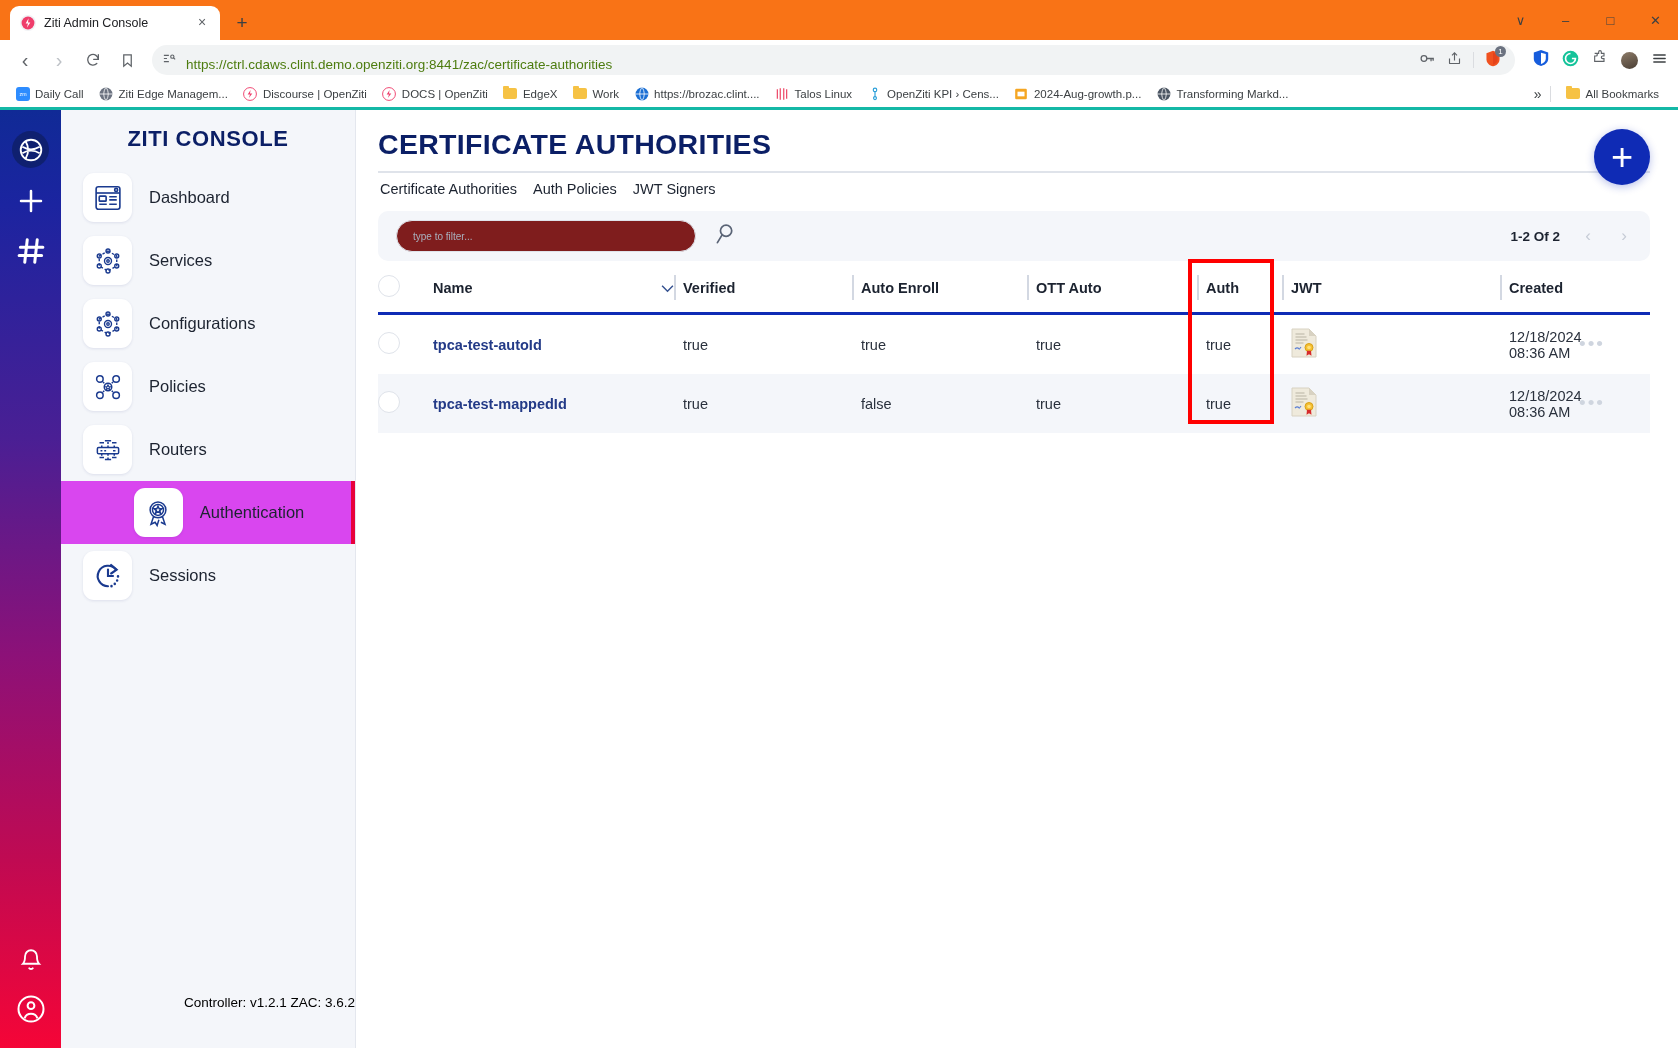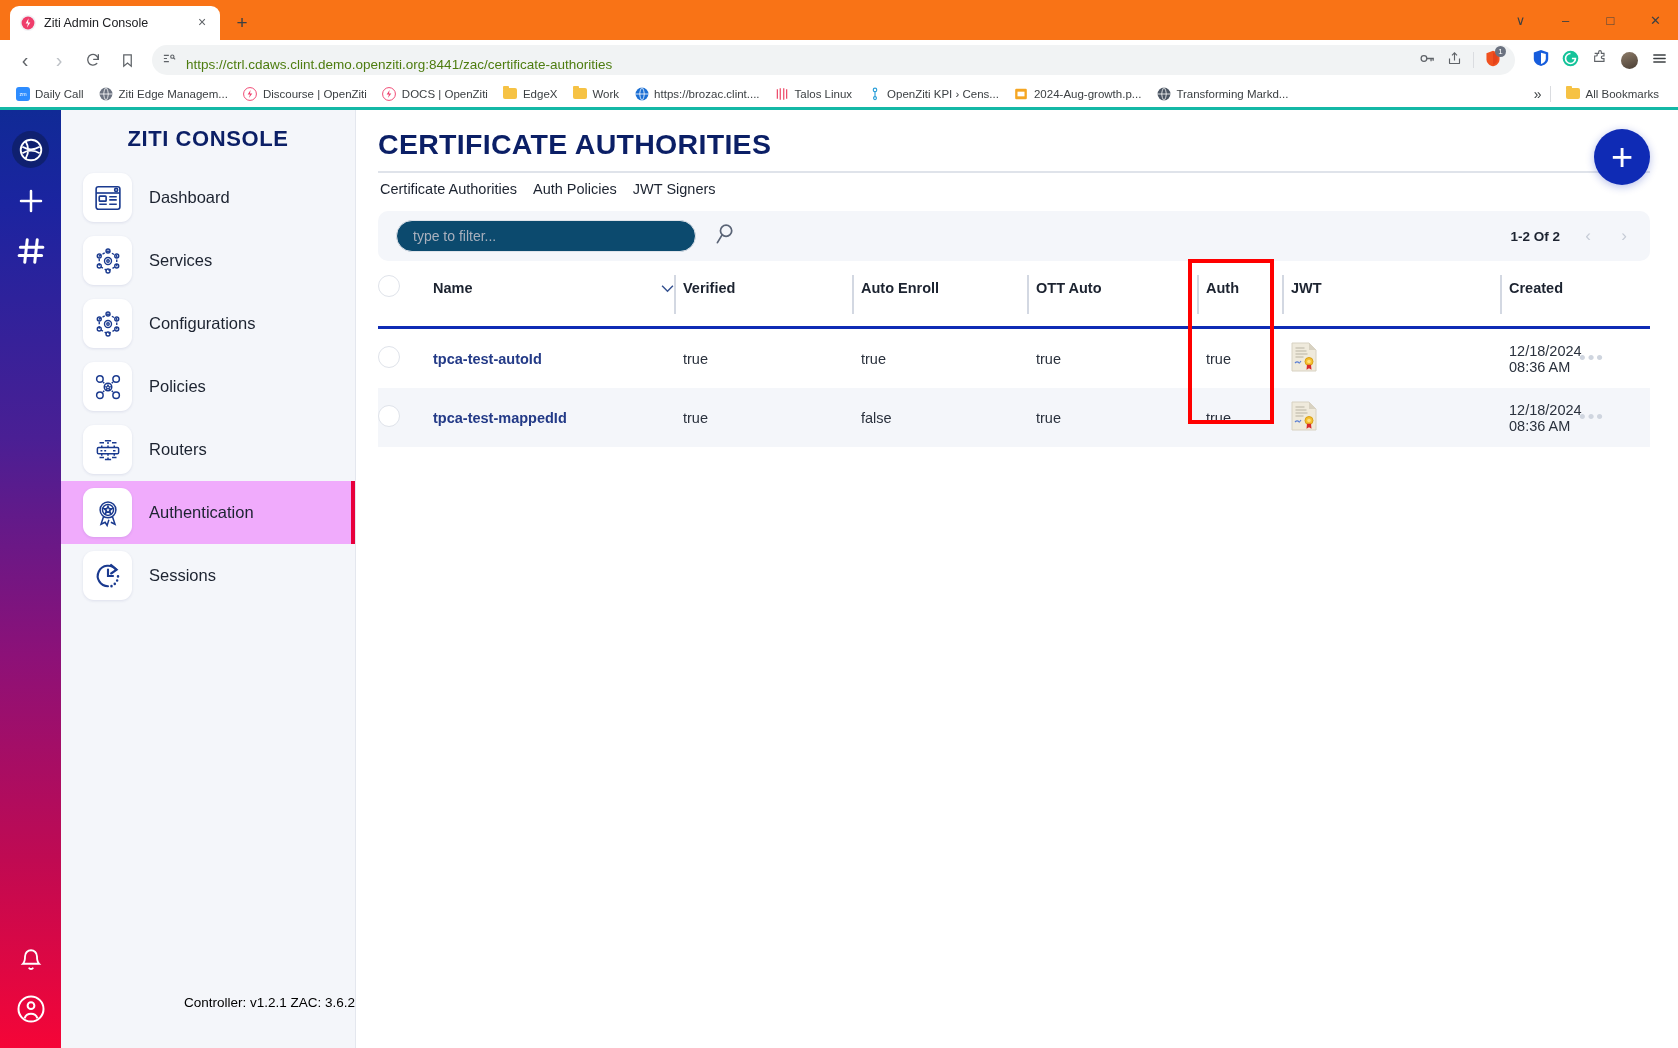--- a/index.html
+++ b/index.html
@@ -65,21 +65,21 @@
   .rail-ico { width:35px;height:35px; display:flex;align-items:center;justify-content:center;color:#fff; }
   .rail-bottom { margin-top:auto; display:flex; flex-direction:column; align-items:center; gap:14px; padding-bottom:22px; }
 
   .sidebar {
     width:295px; flex:0 0 295px; background:#f4f6fa; display:flex; flex-direction:column;
     border-right:1px solid #e4e7ee; position:relative;
   }
   .brand { text-align:center; font-size:22px; font-weight:bold; color:#0b1f66; letter-spacing:0.6px; padding:16px 0 14px; }
   .nav-list { display:flex; flex-direction:column; }
   .nav-item { display:flex; align-items:center; gap:17px; padding:7px 0 7px 22px; position:relative; }
-  .nav-item.active { background:#f0abfc; }
+  .nav-item.active { background:#d946ef;justify-content:center; }
   .nav-item.active:after { content:''; position:absolute; right:0; top:0; bottom:0; width:4px; background:#e8003c; }
   .nav-icon-box {
     width:49px;height:49px;flex:0 0 49px;background:#fff;border-radius:11px;
     display:flex;align-items:center;justify-content:center; box-shadow:0 1px 3px rgba(16,32,112,.10);
   }
   .nav-icon-box svg { width:30px; height:30px; }
   .nav-label { font-size:16.5px; color:#1c2330; }
   .footer-ver { margin-top:auto; text-align:right; font-size:13.5px; color:#000000; padding-bottom:38px; }
 
   .content { flex:1; background:#fff; padding:18px 28px 0 22px; min-width:0; position:relative; }
@@ -93,32 +93,32 @@
     background:#0f2bb5; display:flex; align-items:center; justify-content:center;
     box-shadow:0 2px 8px rgba(15,43,181,.3);
   }
   .fab-plus { color:#fff; font-size:38px; line-height:34px; font-weight:300; }
 
   .filter-bar {
     margin-top:14px; background:#f4f6fa; border-radius:10px; height:50px;
     display:flex; align-items:center; padding:0 18px; gap:16px;
   }
   .filter-input {
-    width:300px; height:32px; border:1px solid #dfe3ea; border-radius:16px; background:#0c4a6e;
-    font-size:14px; color:#a4acb9; padding:0 16px; font-family:"Liberation Sans", sans-serif;
+    width:300px; height:32px; border:1px solid #dfe3ea; border-radius:16px; background:#7f1d1d;
+    font-size:10px; color:#a4acb9; padding:0 16px; font-family:"Liberation Sans", sans-serif;
   }
   .filter-input::placeholder { color:#a9b0bd; }
   .pager { margin-left:auto; display:flex; align-items:center; gap:20px; }
   .pager-label { font-size:13.5px; font-weight:bold; color:#1c2330; }
   .pager-arrow { color:#c6ccd6; font-size:17px; width:16px; text-align:center; }
 
   table { width:100%; border-collapse:collapse; table-layout:fixed; }
   thead th {
     text-align:left; font-size:14.5px; font-weight:bold; color:#1c2330;
-    padding:14px 0 26px; position:relative;
+    padding:14px 0 12px; position:relative;
   }
   thead th.hdr-sep:before {
     content:''; position:absolute; left:-9px; top:14px; bottom:12px; width:2px; background:#d3d8e2;
   }
   thead tr { border-bottom:3px solid #0f2bb5; }
   tbody td { font-size:14.5px; color:#2a313d; padding:13px 0; }
   tbody tr.alt { background:#f4f6fa; }
   .cellname { color:#233a87; font-weight:bold; font-size:14.5px; }
   .radio { width:22px; height:22px; border-radius:50%; border:1px solid #dfe3ea; background:#fff; }
   .dots { color:#cfd5df; font-size:19px; letter-spacing:2px; line-height:8px; }

